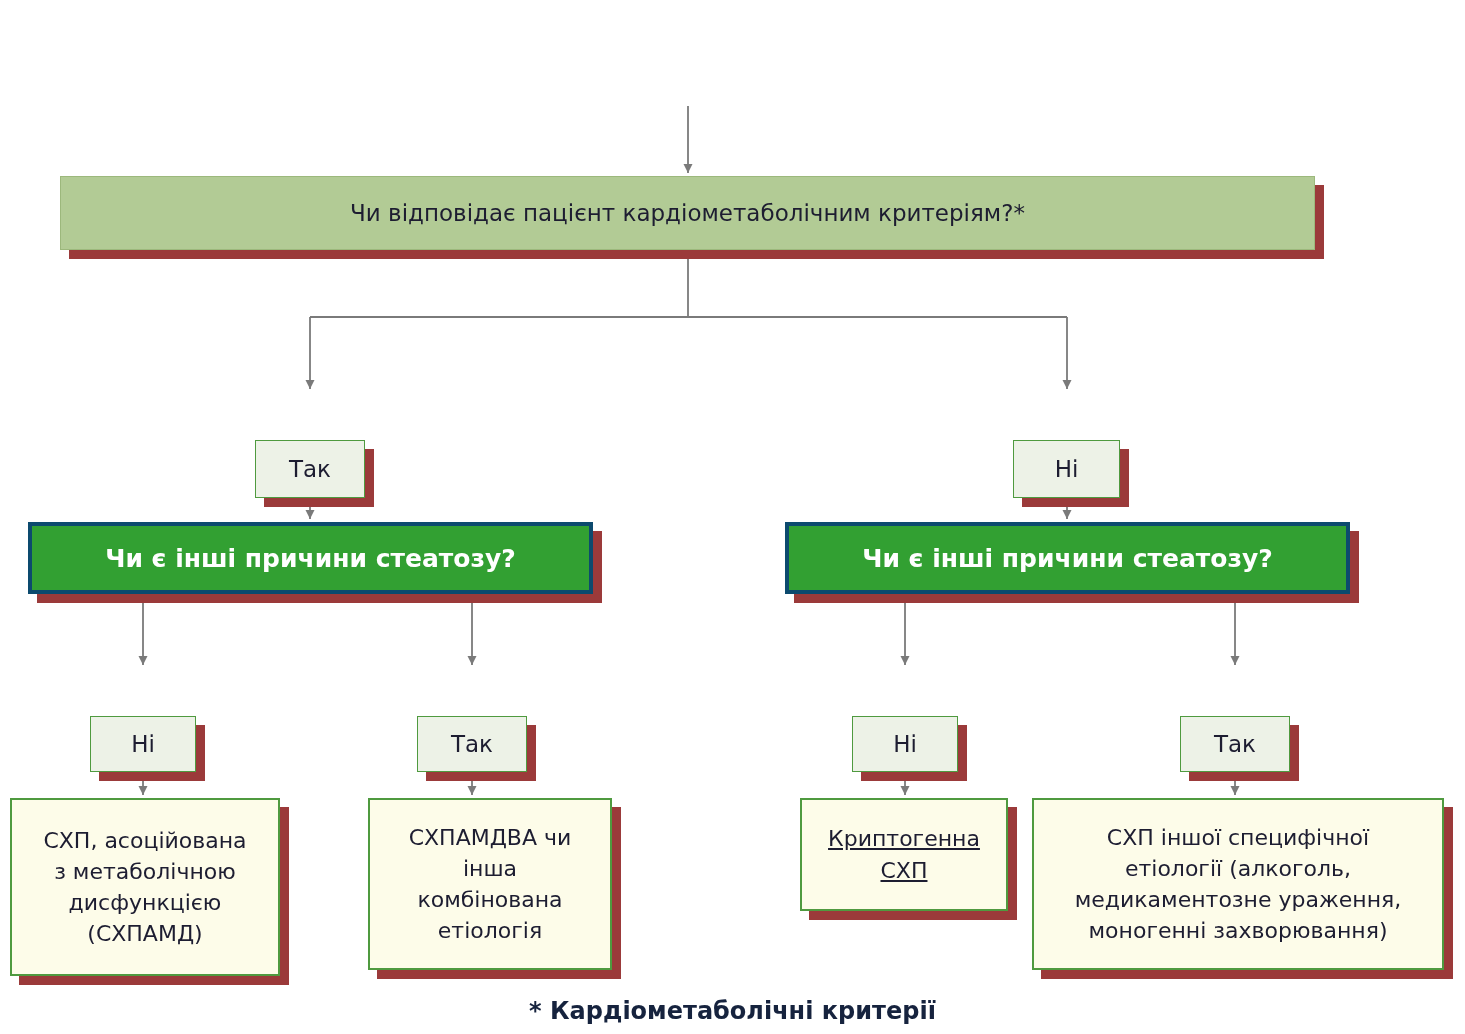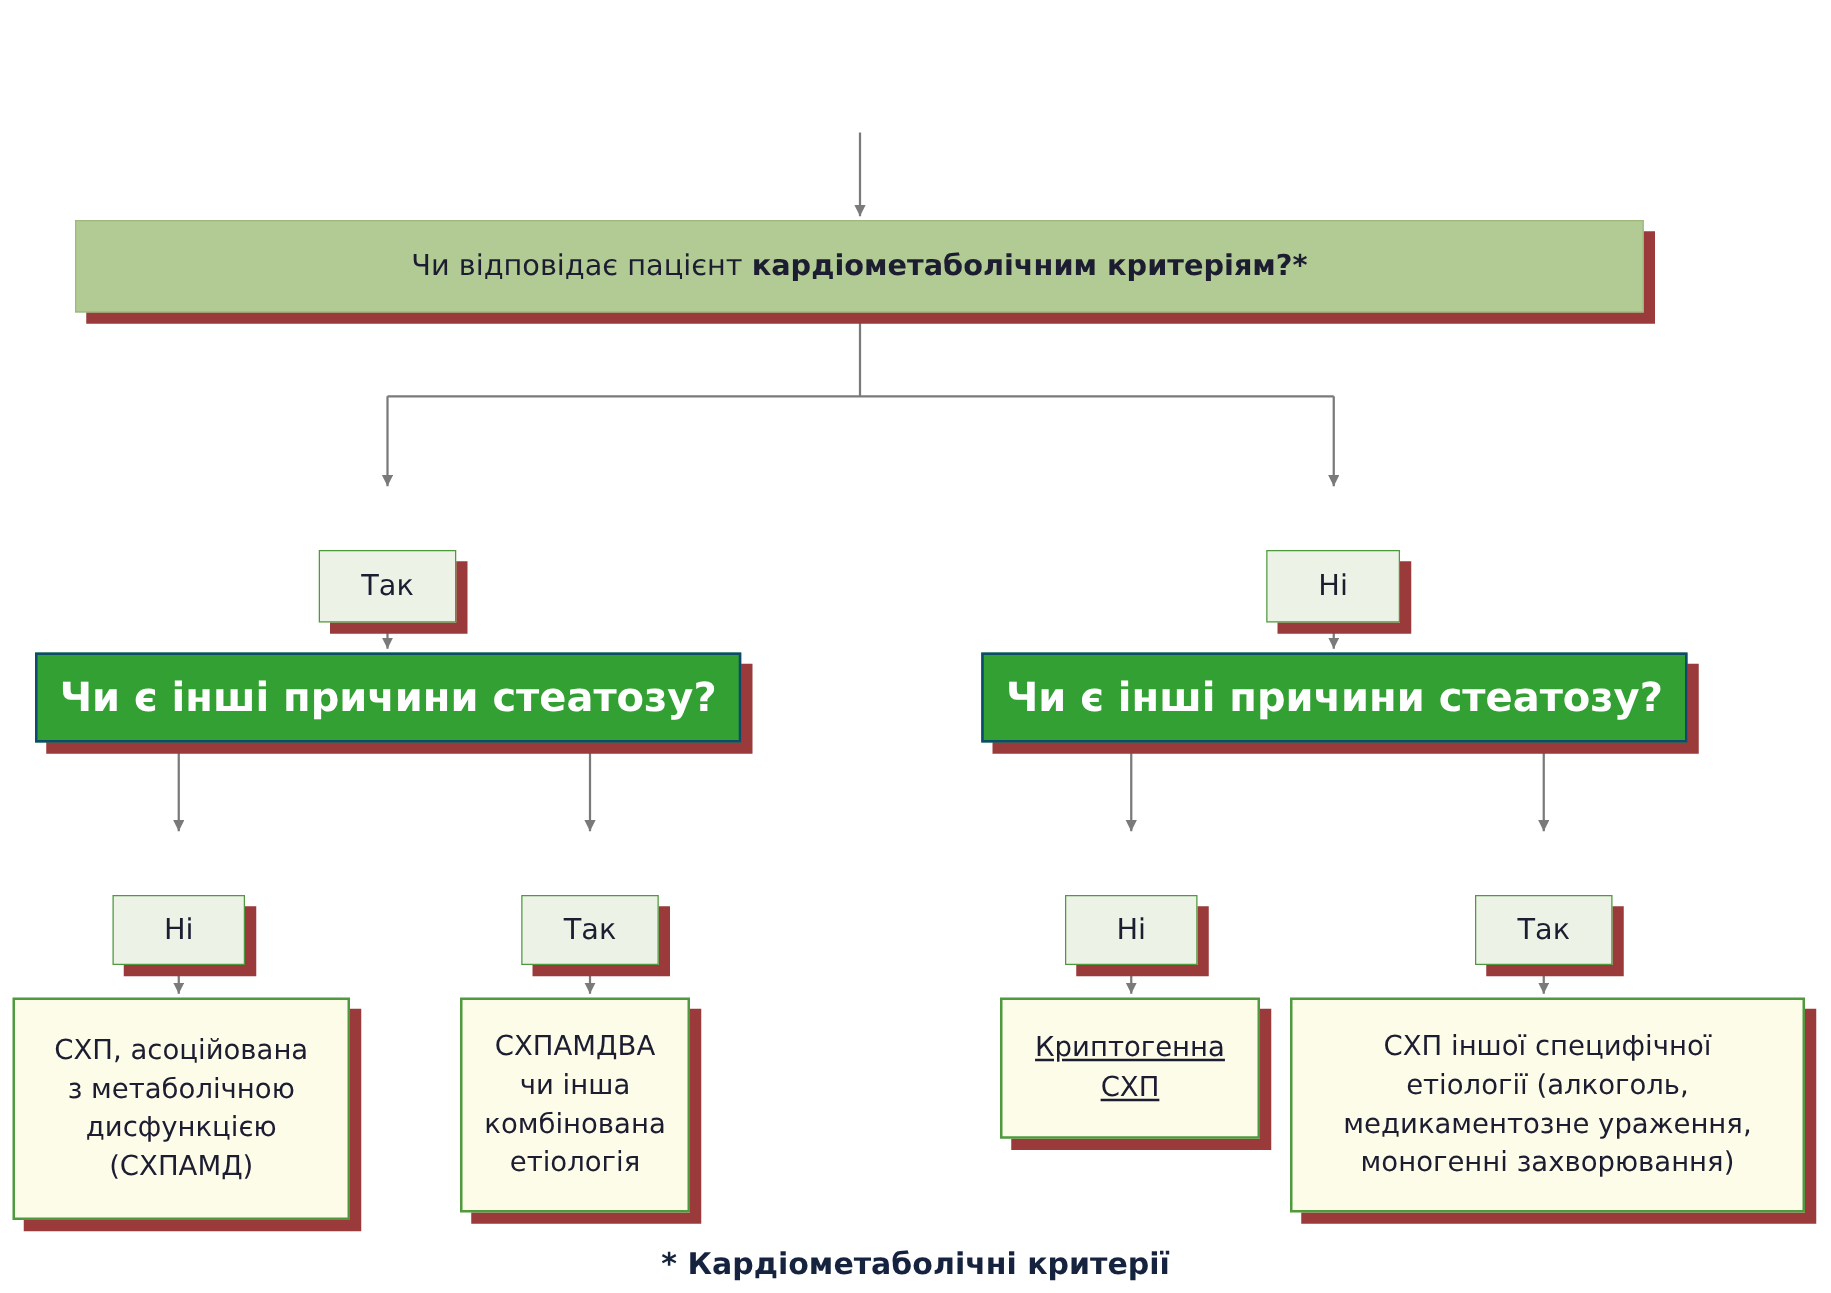--- a/index.html
+++ b/index.html
@@ -38,42 +38,42 @@
   .top-box {
     left: 60px; top: 10px; width: 1265px; height: 95px;
     font-size: 23px;
     line-height: 1.42;
   }
   .top-box .title { font-weight: bold; }
   .question-box {
     left: 60px; top: 176px; width: 1255px; height: 74px;
     font-size: 23px;
   }
-  .question-box b { font-weight: bold; }
+  .question-box b { font-weight: normal; }
   .small {
     background: #edf2e7;
     border: 1px solid #4f9a3f;
     font-size: 23px;
     margin-top: 48px;
   }
   .green {
     background: #32a032;
-    border: 2px solid #0c4a6e;
+    border: 4px solid #0c4a6e;
     color: #ffffff;
     font-weight: bold;
-    font-size: 32px;
+    font-size: 25px;
   }
   .outcome {
     background: #fdfce9;
     border: 2px solid #4f9a3f;
     font-size: 22px;
     line-height: 1.42;
   }
   .outcome-1 { left: 10px;   top: 798px; width: 270px; height: 178px; padding: 17px 30px; }
-  .outcome-2 { left: 368px;  top: 798px; width: 184px; height: 172px; padding: 0 25px; }
+  .outcome-2 { left: 368px;  top: 798px; width: 244px; height: 172px; padding: 0 25px; }
   .outcome-3 { left: 800px;  top: 798px; width: 208px; height: 113px; padding: 0 20px; text-decoration: underline; }
   .outcome-4 { left: 1032px; top: 798px; width: 412px; height: 172px; padding: 0 30px; }
   .footnote {
     position: absolute;
     left: 0; top: 997px; width: 1465px;
     text-align: center;
     font-weight: bold;
     font-size: 24px;
     color: #16233e;
   }

